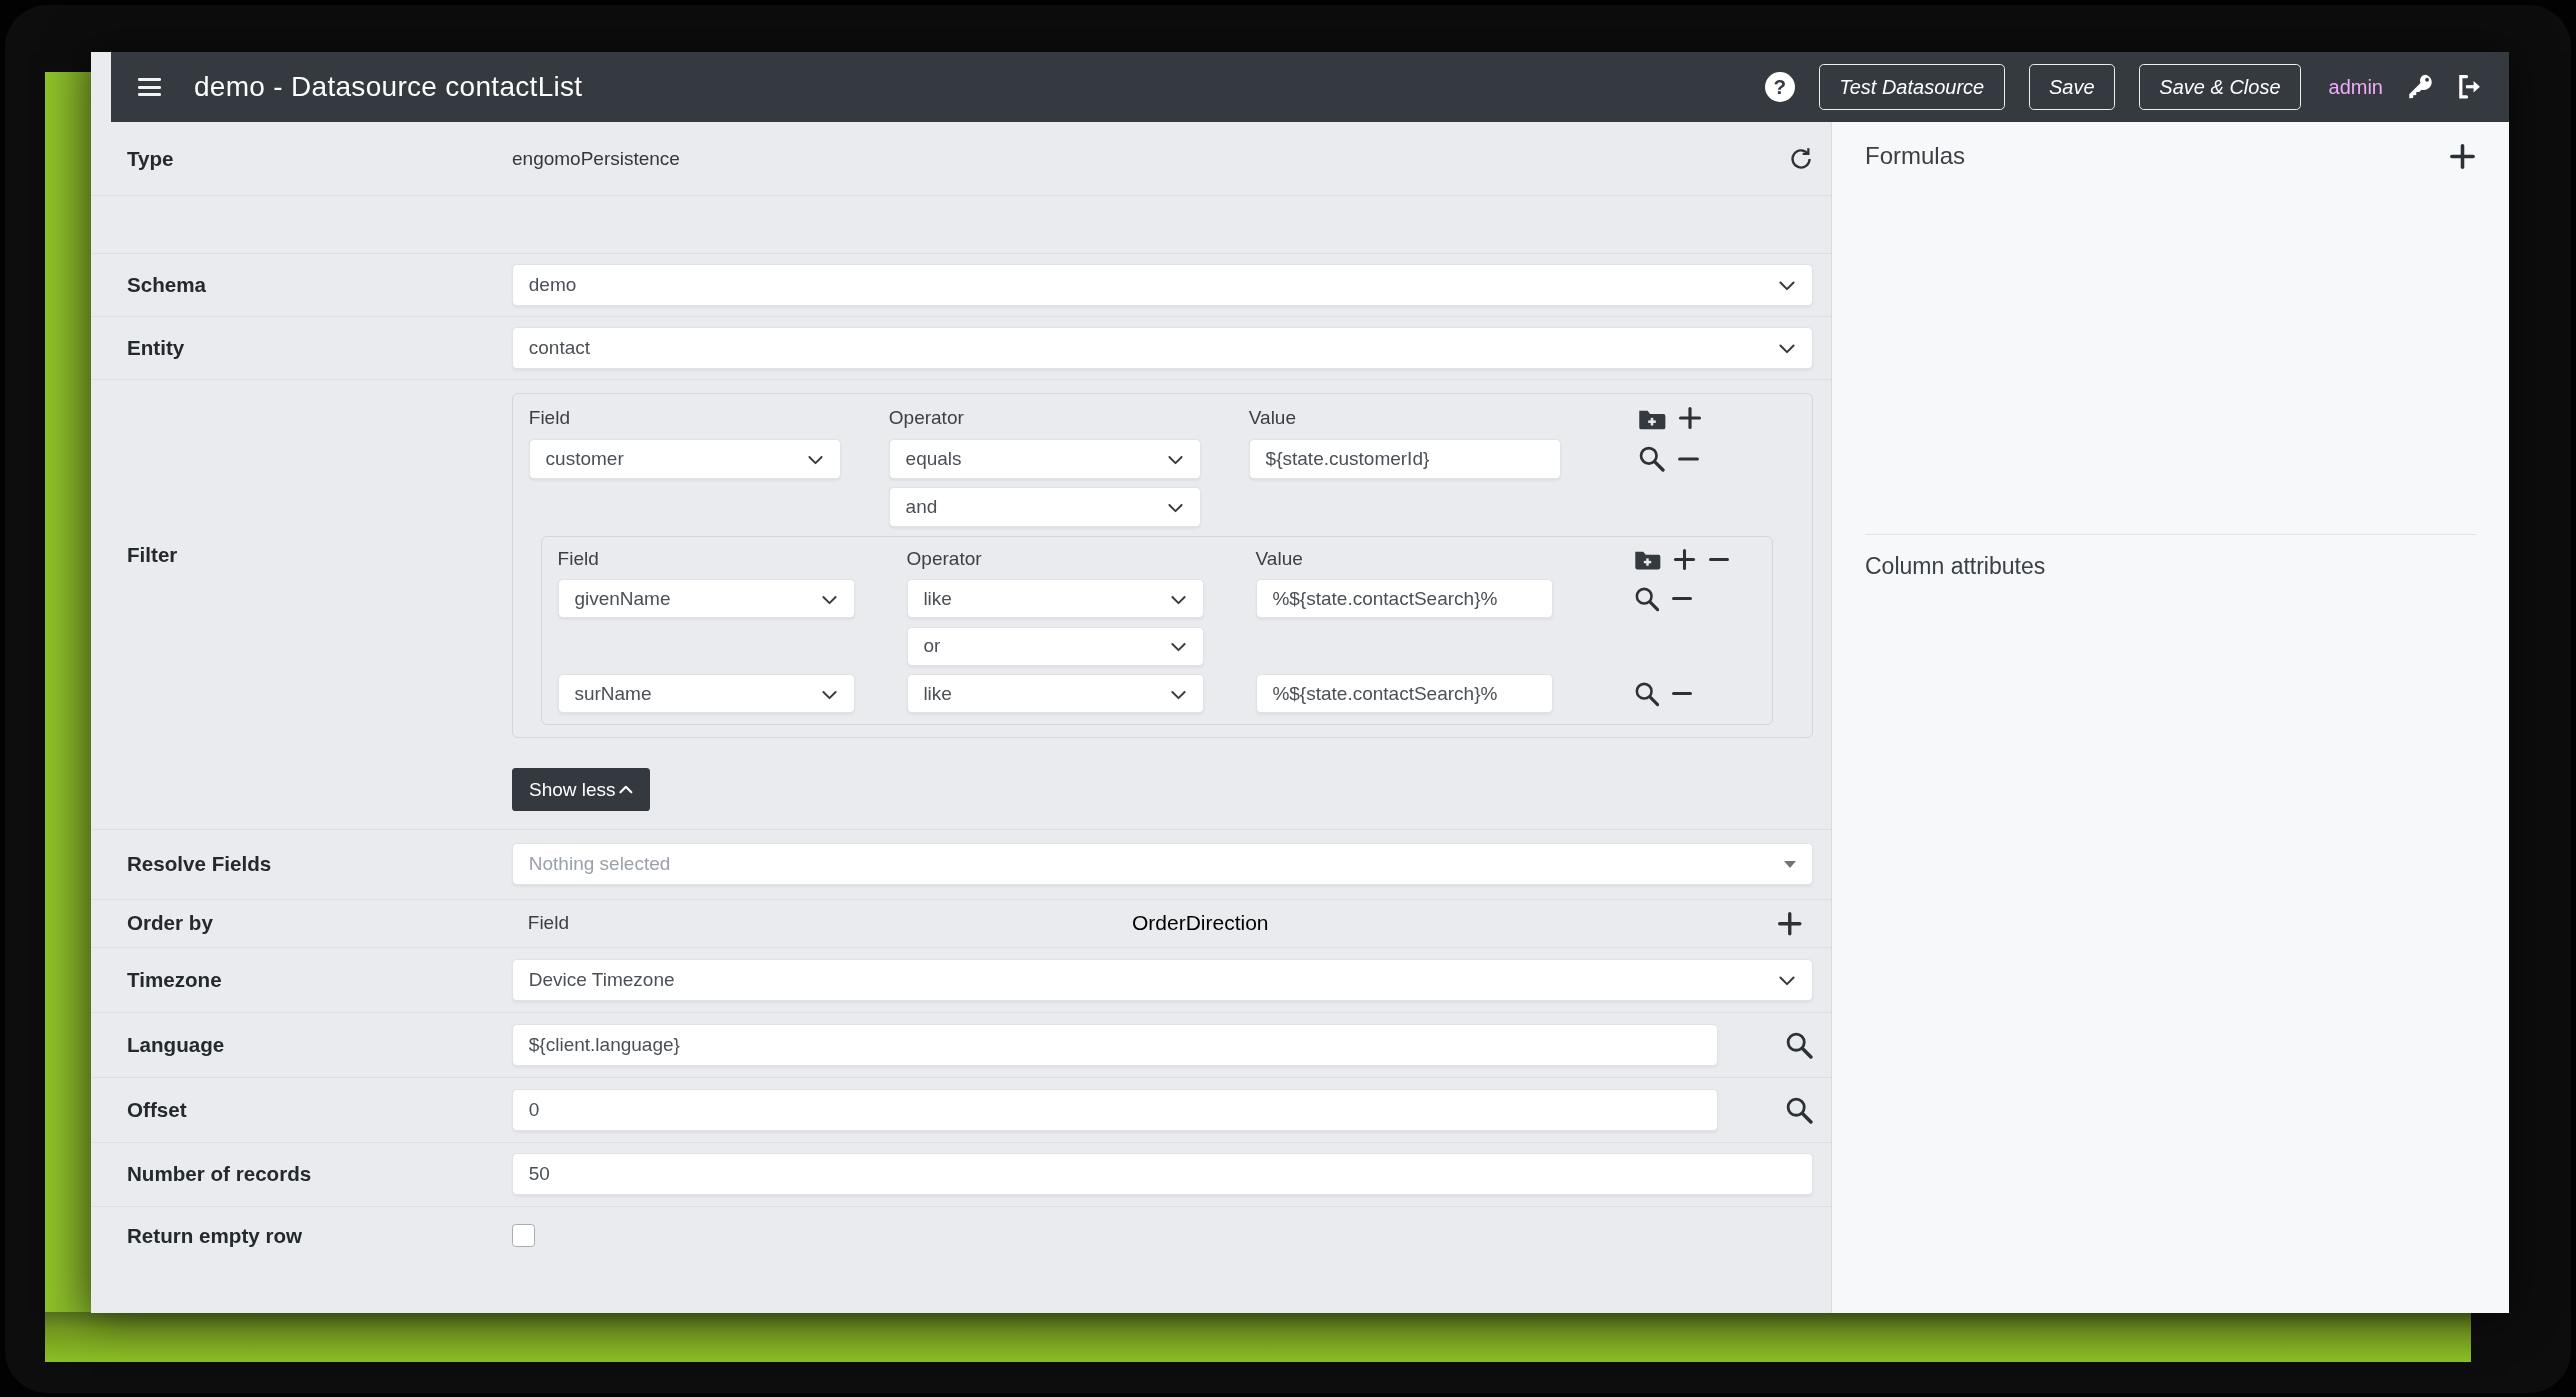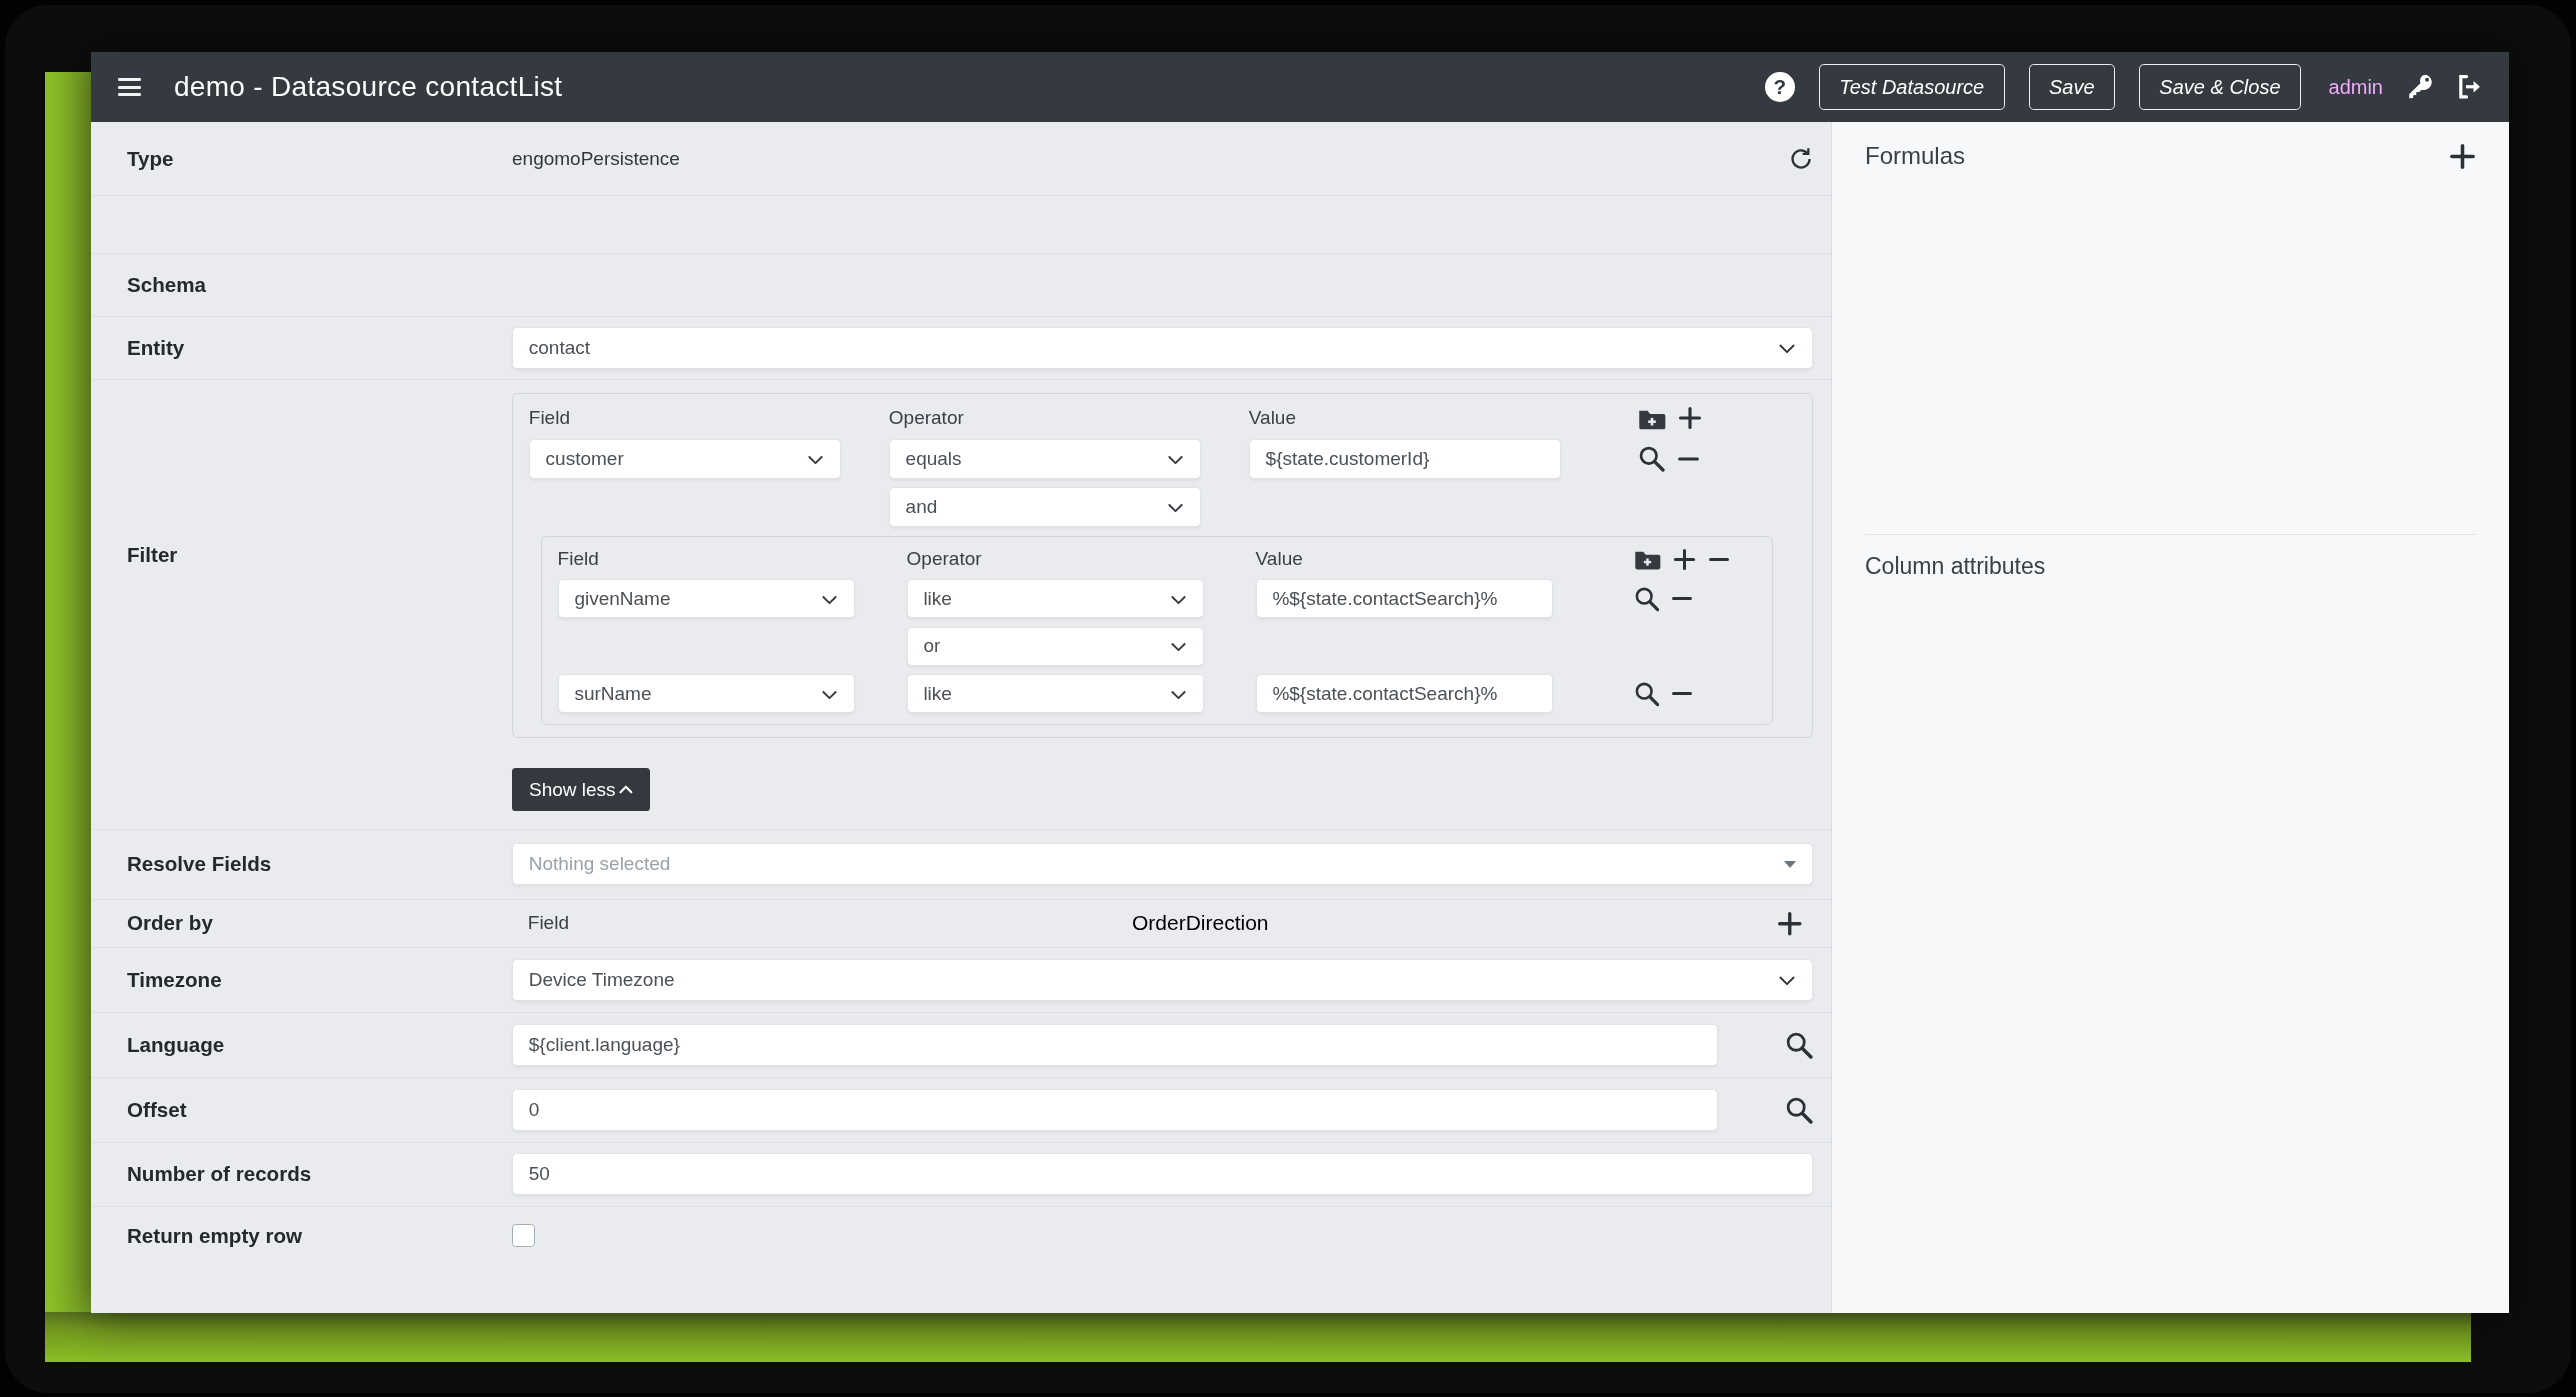--- a/index.html
+++ b/index.html
@@ -12,21 +12,21 @@
       background:linear-gradient(90deg,#8dc227 0%,#7fa928 100%);}
   .accent-bottom{position:absolute;left:45px;bottom:36px;height:50px;width:2426px;
       background:linear-gradient(180deg,#55711f 0%,#74981f 35%,#8bbf26 100%);}
 
   
   .window{position:absolute;left:91px;top:52px;width:2418px;height:1261px;
       background:#e9ebee;box-shadow:0 0 42px rgba(0,0,0,.6);display:flex;flex-direction:column;}
 
   
   .titlebar{height:70px;flex:0 0 70px;background:#343a40;display:flex;align-items:center;
-      padding:0 27px;box-sizing:border-box;}
+      padding:0 27px;box-sizing:border-box;margin-left:20px;}
   .hamburger{display:flex;flex-direction:column;gap:4.2px;cursor:pointer;}
   .hamburger i{display:block;width:23px;height:3px;background:#f1f3f5;border-radius:1.2px;}
   .app-title{color:#fdfdfd;font-size:28px;margin-left:33px;letter-spacing:0.3px;white-space:nowrap;}
   .tb-right{margin-left:auto;display:flex;align-items:center;gap:24px;}
   .help-circle{width:30px;height:30px;border-radius:50%;background:#ffffff;color:#343a40;
       font-size:20.6px;font-weight:700;display:flex;align-items:center;justify-content:center;}
   .tb-btn{border:1.2px solid #eceeef;border-radius:4.8px;height:46px;padding:0 19.4px;
       display:flex;align-items:center;color:#ffffff;font-size:20px;background:transparent;white-space:nowrap;font-style:italic;}
   .username{color:#f0abfc;font-size:20px;margin-left:3.6px;}
   .tb-icon{display:flex;align-items:center;}
@@ -188,20 +188,30 @@
               </svg>
             </span>
           </div>
       </div>
 
 
       <div class="row h96"></div>
 
       <div class="row h104">
         <div class="row-label">Schema</div>
+        <div class="row-control">
+          <div class="select">
+            <span class="sel-text">demo</span>
+            <span>
+                <svg width="18" height="15.8" viewBox="0 0 30 26">
+                  <use href="#i-chevron-down"></use>
+                </svg>
+              </span>
+          </div>
+        </div>
       </div>
 
       <div class="row h104">
         <div class="row-label">Entity</div>
         <div class="row-control">
           <div class="select">
             <span class="sel-text">contact</span>
             <span>
                 <svg width="18" height="15.8" viewBox="0 0 30 26">
                   <use href="#i-chevron-down"></use>

